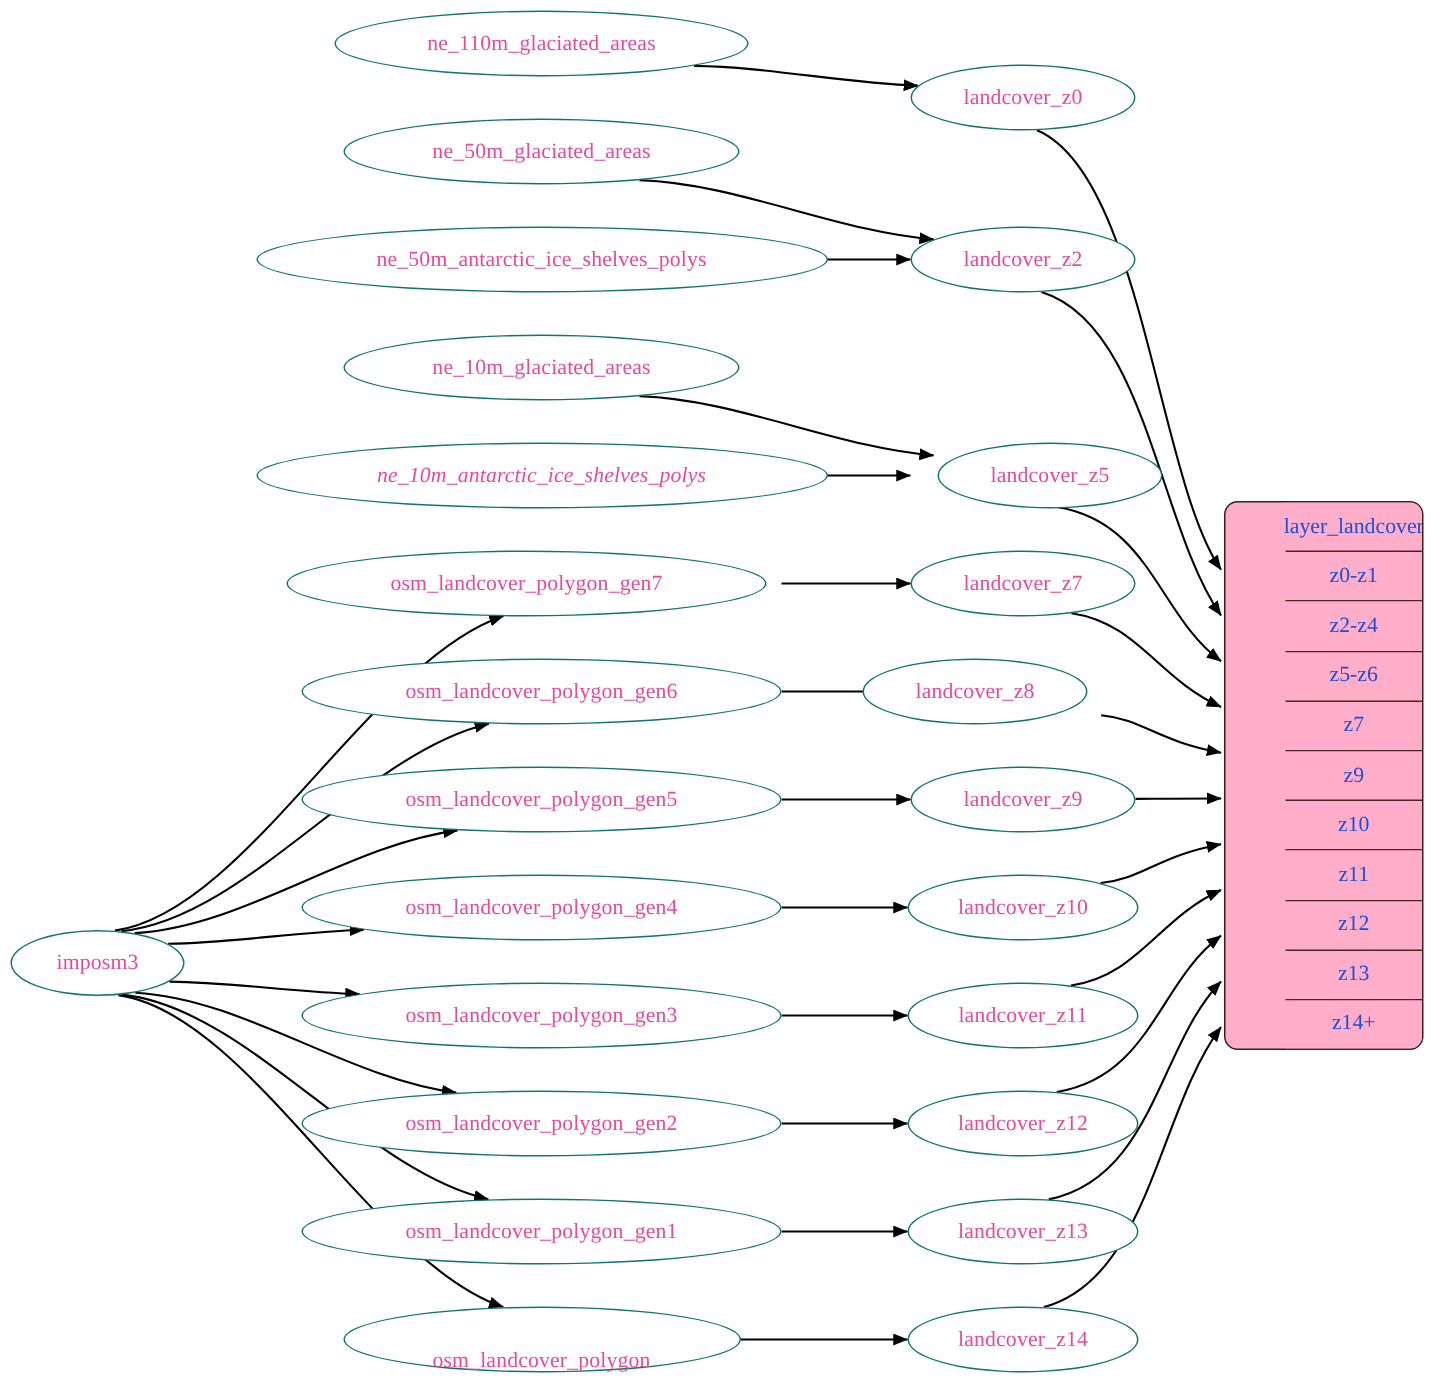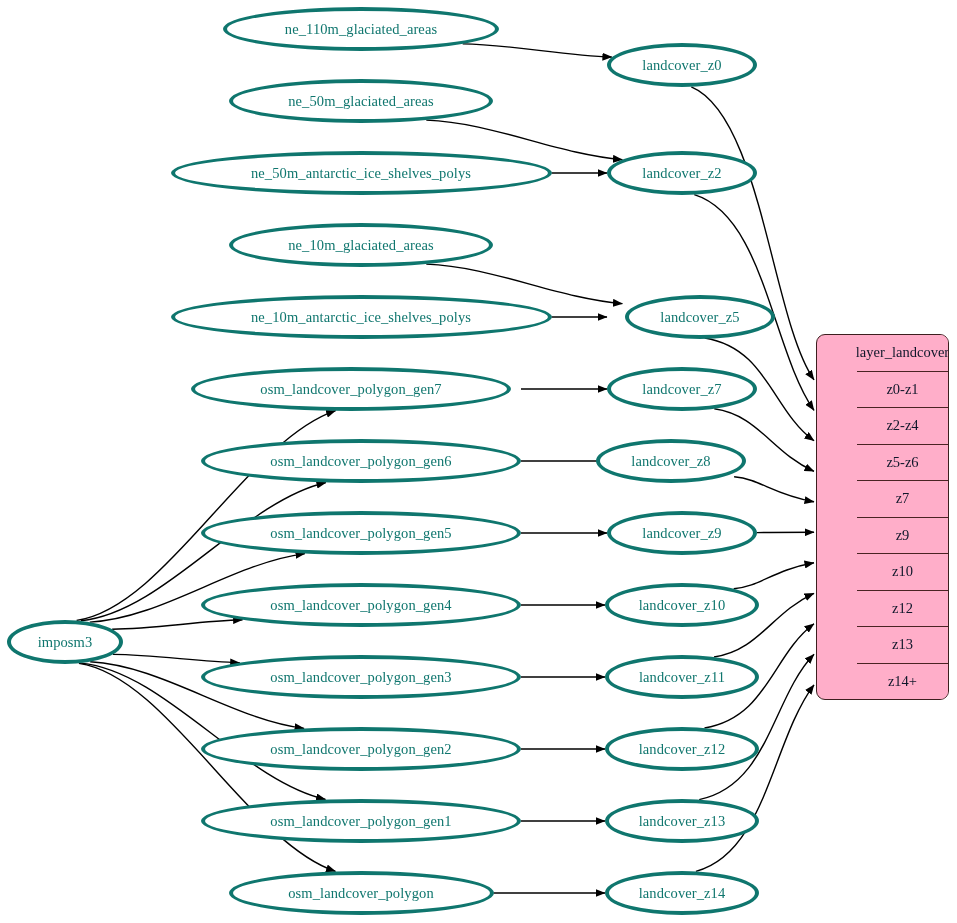--- a/index.html
+++ b/index.html
@@ -21,24 +21,24 @@
     width: 957px;
     height: 923px;
     pointer-events: none;
   }
   .node {
     position: absolute;
     box-sizing: border-box;
     display: flex;
     align-items: center;
     justify-content: center;
-    border: 4px solid #0f766e;
+    border: 1px solid #0f766e;
     border-radius: 50%;
     background: #ffffff;
-    color: #0f766e;
+    color: #ec4899;
     font-size: 14.5px;
     line-height: 1;
     white-space: nowrap;
     letter-spacing: 0.1px;
   }
   .record {
     position: absolute;
     box-sizing: border-box;
     border: 1px solid #3d1f1f;
     border-radius: 9px;
@@ -46,21 +46,21 @@
     overflow: hidden;
     display: flex;
     flex-direction: column;
   }
   .record-row {
     flex: 1 1 0;
     display: flex;
     align-items: center;
     justify-content: center;
     font-size: 14.5px;
-    color: #0f172a;
+    color: #1d4ed8;
     background: #ffaec9;
     border-bottom: 1px solid #4a2323;
     box-sizing: border-box;
     white-space: nowrap;
     margin-left: 40px;
   }
   .record-row:last-child {
     border-bottom: none;
   }
   .record-title {
@@ -123,21 +123,21 @@
       </div>
       <div class="node" style="left: 229px; top: 79px; width: 264px; height: 44px;">
         <span>ne_50m_glaciated_areas</span>
       </div>
       <div class="node" style="left: 170.5px; top: 151px; width: 381px; height: 44px;">
         <span>ne_50m_antarctic_ice_shelves_polys</span>
       </div>
       <div class="node" style="left: 229px; top: 223px; width: 264px; height: 44px;">
         <span>ne_10m_glaciated_areas</span>
       </div>
-      <div class="node" style="left: 170.5px; top: 295px; width: 381px; height: 44px;">
+      <div class="node" style="left: 170.5px; top: 295px; width: 381px; height: 44px; font-style: italic;">
         <span>ne_10m_antarctic_ice_shelves_polys</span>
       </div>
       <div class="node" style="left: 191px; top: 367px; width: 320px; height: 44px;">
         <span>osm_landcover_polygon_gen7</span>
       </div>
       <div class="node" style="left: 201px; top: 439px; width: 320px; height: 44px;">
         <span>osm_landcover_polygon_gen6</span>
       </div>
       <div class="node" style="left: 201px; top: 511px; width: 320px; height: 44px;">
         <span>osm_landcover_polygon_gen5</span>
@@ -147,36 +147,36 @@
       </div>
       <div class="node" style="left: 201px; top: 655px; width: 320px; height: 44px;">
         <span>osm_landcover_polygon_gen3</span>
       </div>
       <div class="node" style="left: 201px; top: 727px; width: 320px; height: 44px;">
         <span>osm_landcover_polygon_gen2</span>
       </div>
       <div class="node" style="left: 201px; top: 799px; width: 320px; height: 44px;">
         <span>osm_landcover_polygon_gen1</span>
       </div>
-      <div class="node" style="left: 228.5px; top: 871px; width: 265px; height: 44px;">
+      <div class="node" style="left: 228.5px; top: 871px; width: 265px; height: 44px; align-items: flex-end;">
         <span>osm_landcover_polygon</span>
       </div>
       <div class="node" style="left: 607px; top: 43px; width: 150px; height: 44px;">
         <span>landcover_z0</span>
       </div>
       <div class="node" style="left: 607px; top: 151px; width: 150px; height: 44px; text-align: right;">
         <span>landcover_z2</span>
       </div>
       <div class="node" style="left: 625px; top: 295px; width: 150px; height: 44px;">
         <span>landcover_z5</span>
       </div>
       <div class="node" style="left: 607px; top: 367px; width: 150px; height: 44px;">
         <span>landcover_z7</span>
       </div>
-      <div class="node" style="left: 596px; top: 439px; width: 150px; height: 44px;">
+      <div class="node" style="left: 575px; top: 439px; width: 150px; height: 44px;">
         <span>landcover_z8</span>
       </div>
       <div class="node" style="left: 607px; top: 511px; width: 150px; height: 44px;">
         <span>landcover_z9</span>
       </div>
       <div class="node" style="left: 605px; top: 583px; width: 154px; height: 44px;">
         <span>landcover_z10</span>
       </div>
       <div class="node" style="left: 605px; top: 655px; width: 154px; height: 44px;">
         <span>landcover_z11</span>
@@ -206,20 +206,23 @@
       <div class="record-row">
         <span>z7</span>
       </div>
       <div class="record-row">
         <span>z9</span>
       </div>
       <div class="record-row">
         <span>z10</span>
       </div>
       <div class="record-row">
+        <span>z11</span>
+      </div>
+      <div class="record-row">
         <span>z12</span>
       </div>
       <div class="record-row">
         <span>z13</span>
       </div>
       <div class="record-row">
         <span>z14+</span>
       </div>
     </div>
 

